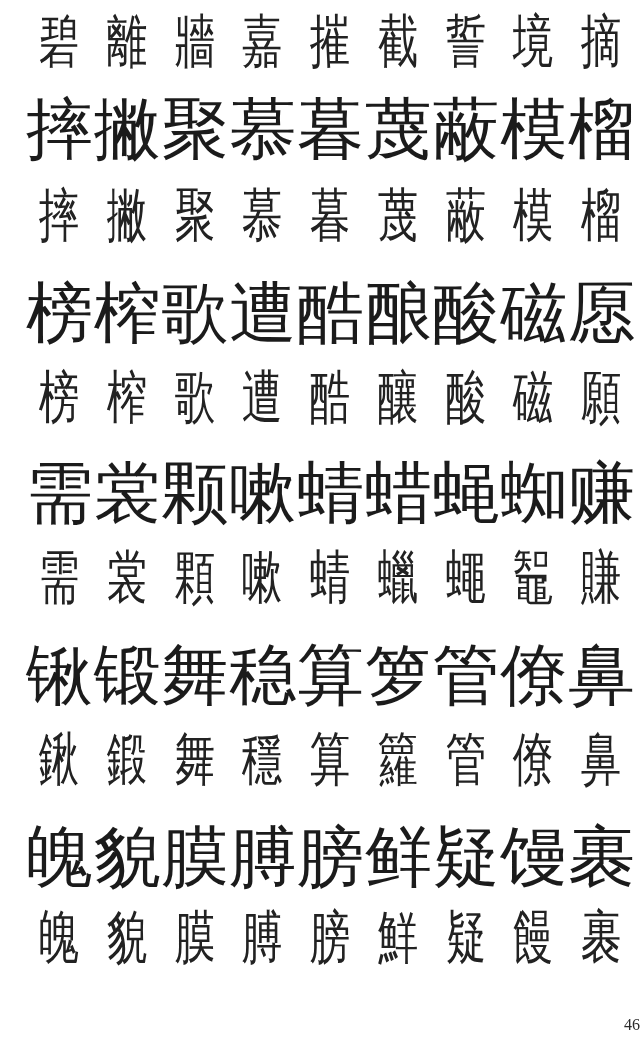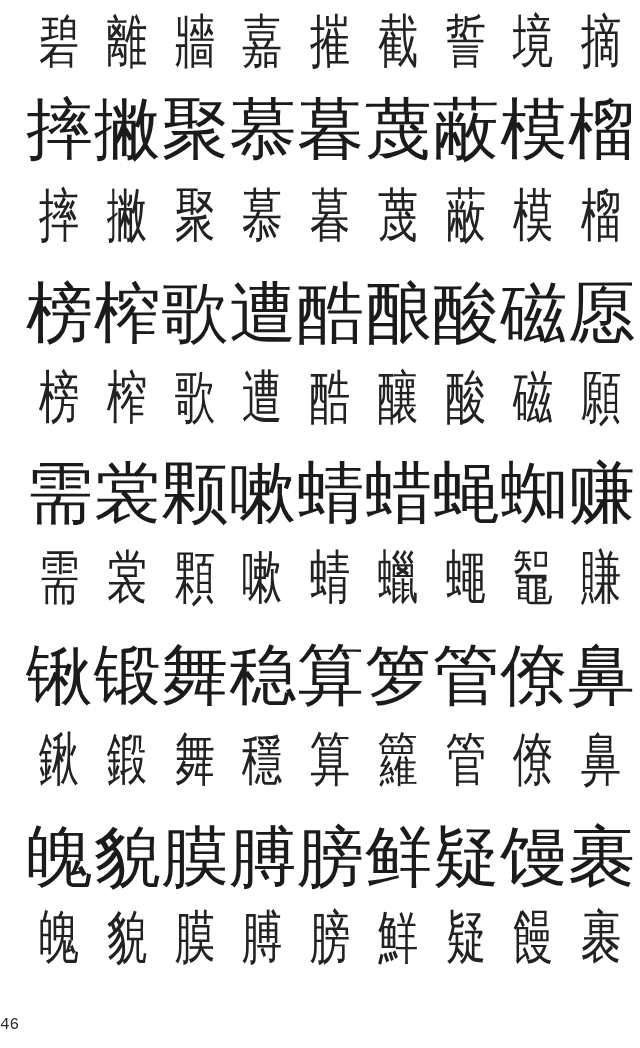--- a/index.html
+++ b/index.html
@@ -53,24 +53,24 @@
   }
   .row-regular .glyph {
     display: inline-block;
   }
   .page-footer {
     position: absolute;
     left: 0;
     top: 1016px;
     width: 640px;
     height: 26px;
-    text-align: left;
+    text-align: right;
     font-size: 16px;
     color: #2a2a2a;
-    font-family: Liberation Mono, monospace;
+    font-family: Liberation Serif, serif;
   }
 </style>
 </head>
 <body>
 
 <div class="page">
   <div id="grid">
       <div class="char-row row-seal" style="top: 2px; height: 80px;">
         <div class="char-cell"><span class="glyph">碧</span></div>
         <div class="char-cell"><span class="glyph">離</span></div>

